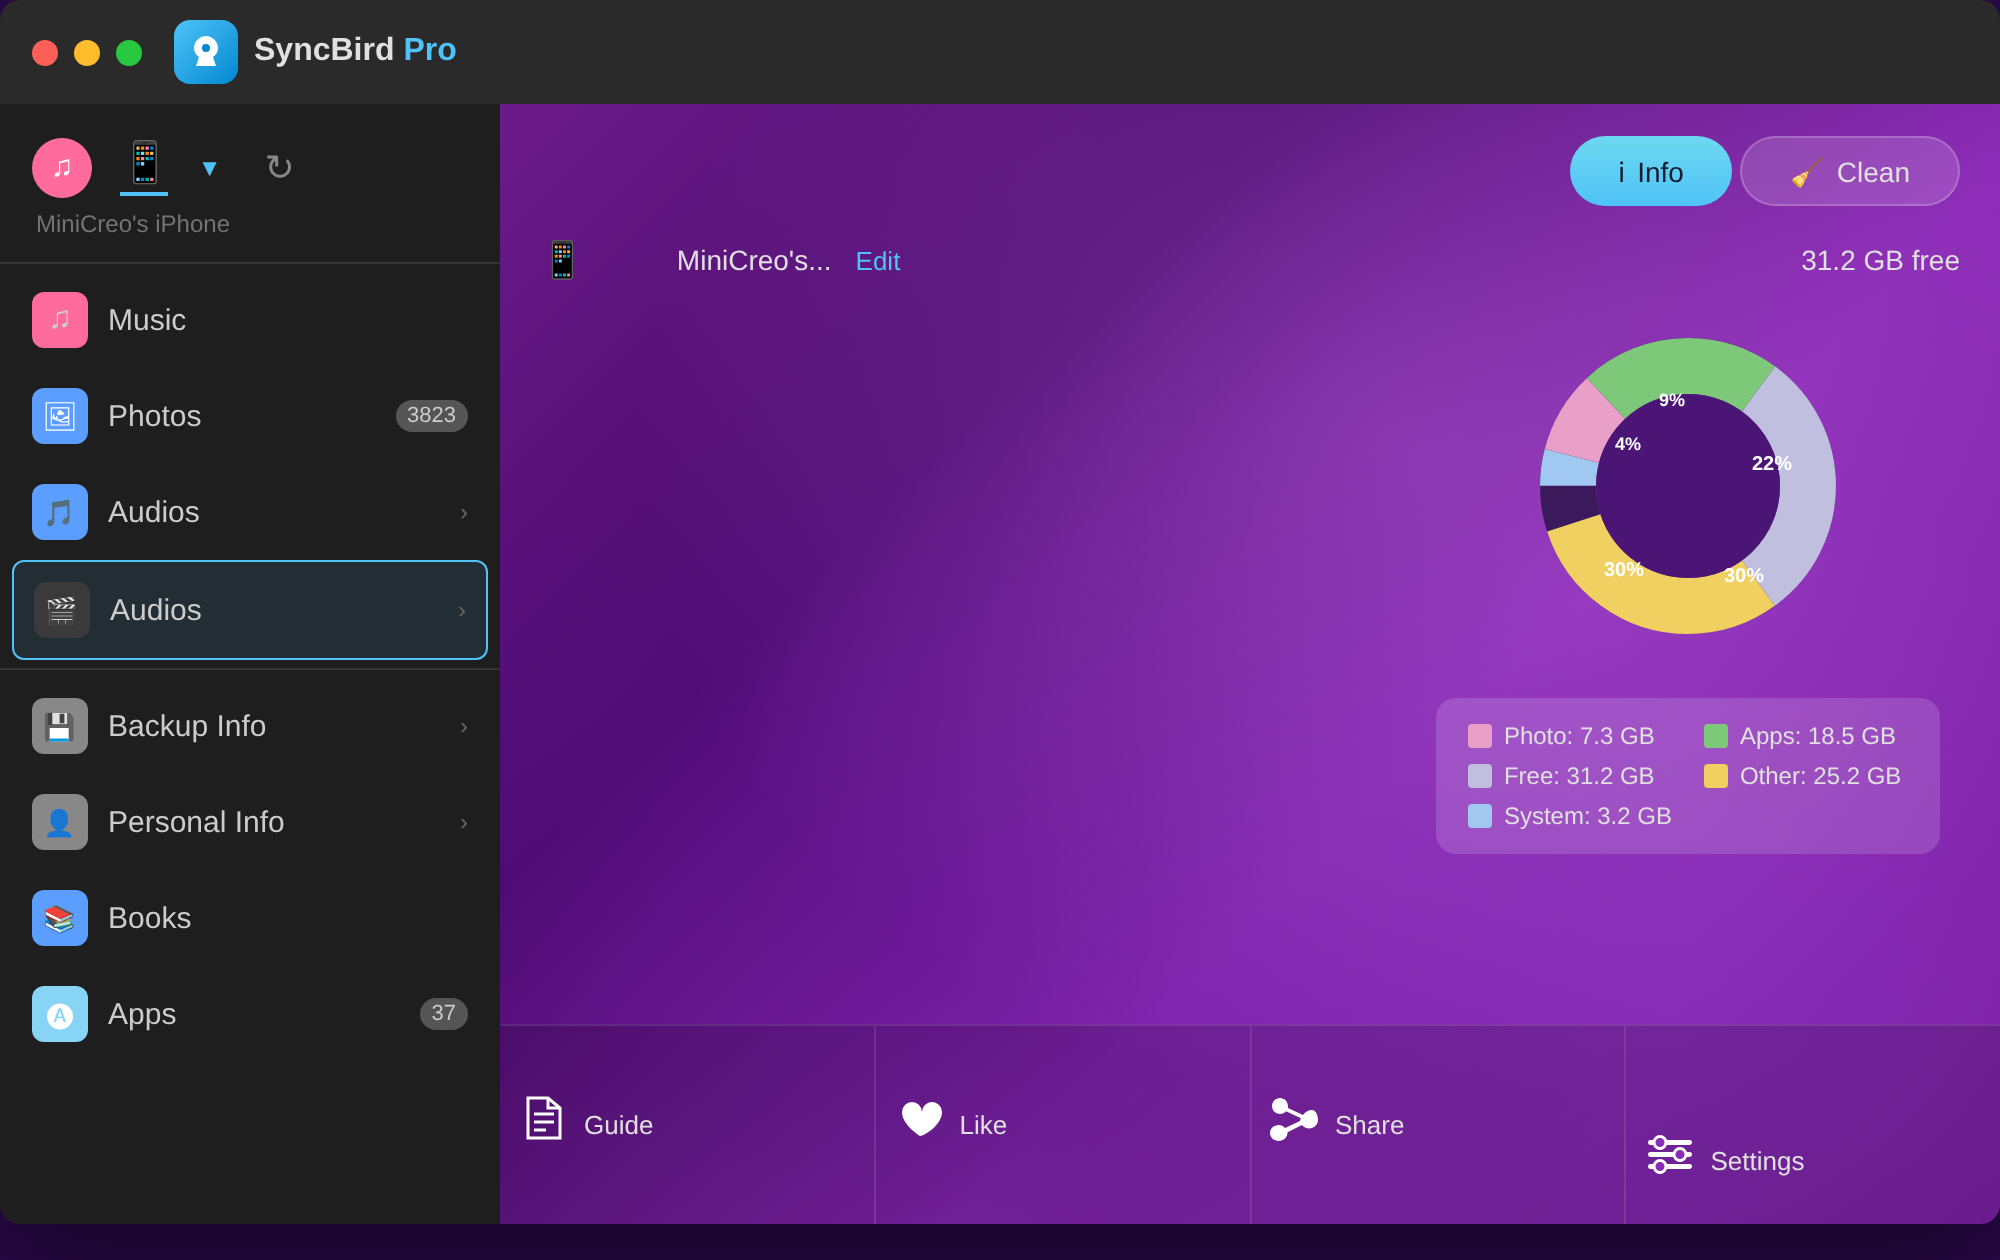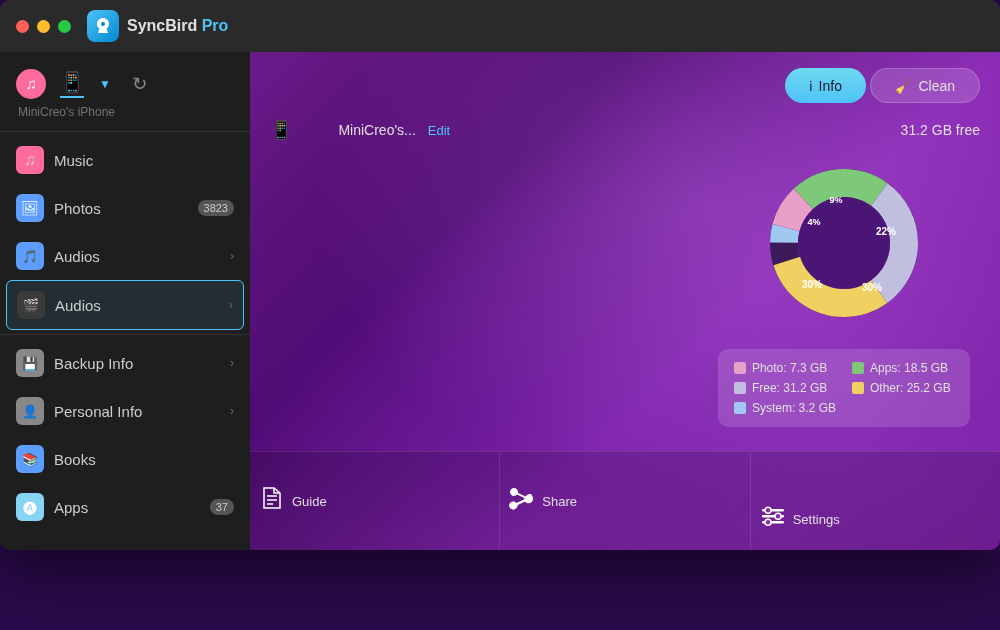--- a/index.html
+++ b/index.html
@@ -7,21 +7,21 @@
       width: 1000px;
       height: 630px;
       overflow: hidden;
       font-family: -apple-system, BlinkMacSystemFont, 'Helvetica Neue', Arial, sans-serif;
       background: #2a0a4a;
     }
 
     
     .window {
       width: 1000px;
-      height: 550px;
+      height: 612px;
       border-radius: 10px;
       overflow: hidden;
       display: flex;
       flex-direction: column;
       box-shadow: 0 20px 60px rgba(0,0,0,0.5);
     }
 
     
     .title-bar {
       height: 52px;
@@ -495,20 +495,28 @@
               <path d="M6 4h10l6 5v15H6V4z" stroke="white" stroke-width="1.5" fill="none"></path>
               <path d="M16 4v5h6" stroke="white" stroke-width="1.5"></path>
               <line x1="9" y1="12" x2="19" y2="12" stroke="white" stroke-width="1.5"></line>
               <line x1="9" y1="16" x2="19" y2="16" stroke="white" stroke-width="1.5"></line>
               <line x1="9" y1="20" x2="15" y2="20" stroke="white" stroke-width="1.5"></line>
             </svg>
           </div>
           <span class="bottom-btn-label">Guide</span>
         </div>
 
+        <div class="bottom-btn">
+          <div class="bottom-btn-icon">
+            <svg width="28" height="28" viewBox="0 0 28 28" fill="white">
+              <path d="M14 23s-9-5.5-9-12a5 5 0 0110 0 5 5 0 0110 0c0 6.5-9 12-11 12z"></path>
+            </svg>
+          </div>
+          <span class="bottom-btn-label">Like</span>
+        </div>
 
         <div class="bottom-btn">
           <div class="bottom-btn-icon">
             <svg width="28" height="28" viewBox="0 0 28 28" fill="white">
               <path d="M22 10c-2 0-3.5 1-4.5 2.5L10 9C10 8.7 10 8.3 10 8c0-2.2-1.8-4-4-4S2 5.8 2 8s1.8 4 4 4c1.2 0 2.3-.5 3-1.4l7.5 3.5C16.2 14.5 16 15 16 15.5L8.5 19C7.7 18.1 6.6 17.5 5.4 17.5 3 17.5 1 19.3 1 21.5s2 4 4.4 4c2.4 0 4.4-2 4.4-4.4L17 17.5c.8 1.1 2.1 1.8 3.6 1.8 2.4 0 4.4-2 4.4-4.4C25 12.5 23.7 10 22 10z"></path>
             </svg>
           </div>
           <span class="bottom-btn-label">Share</span>
         </div>
 

